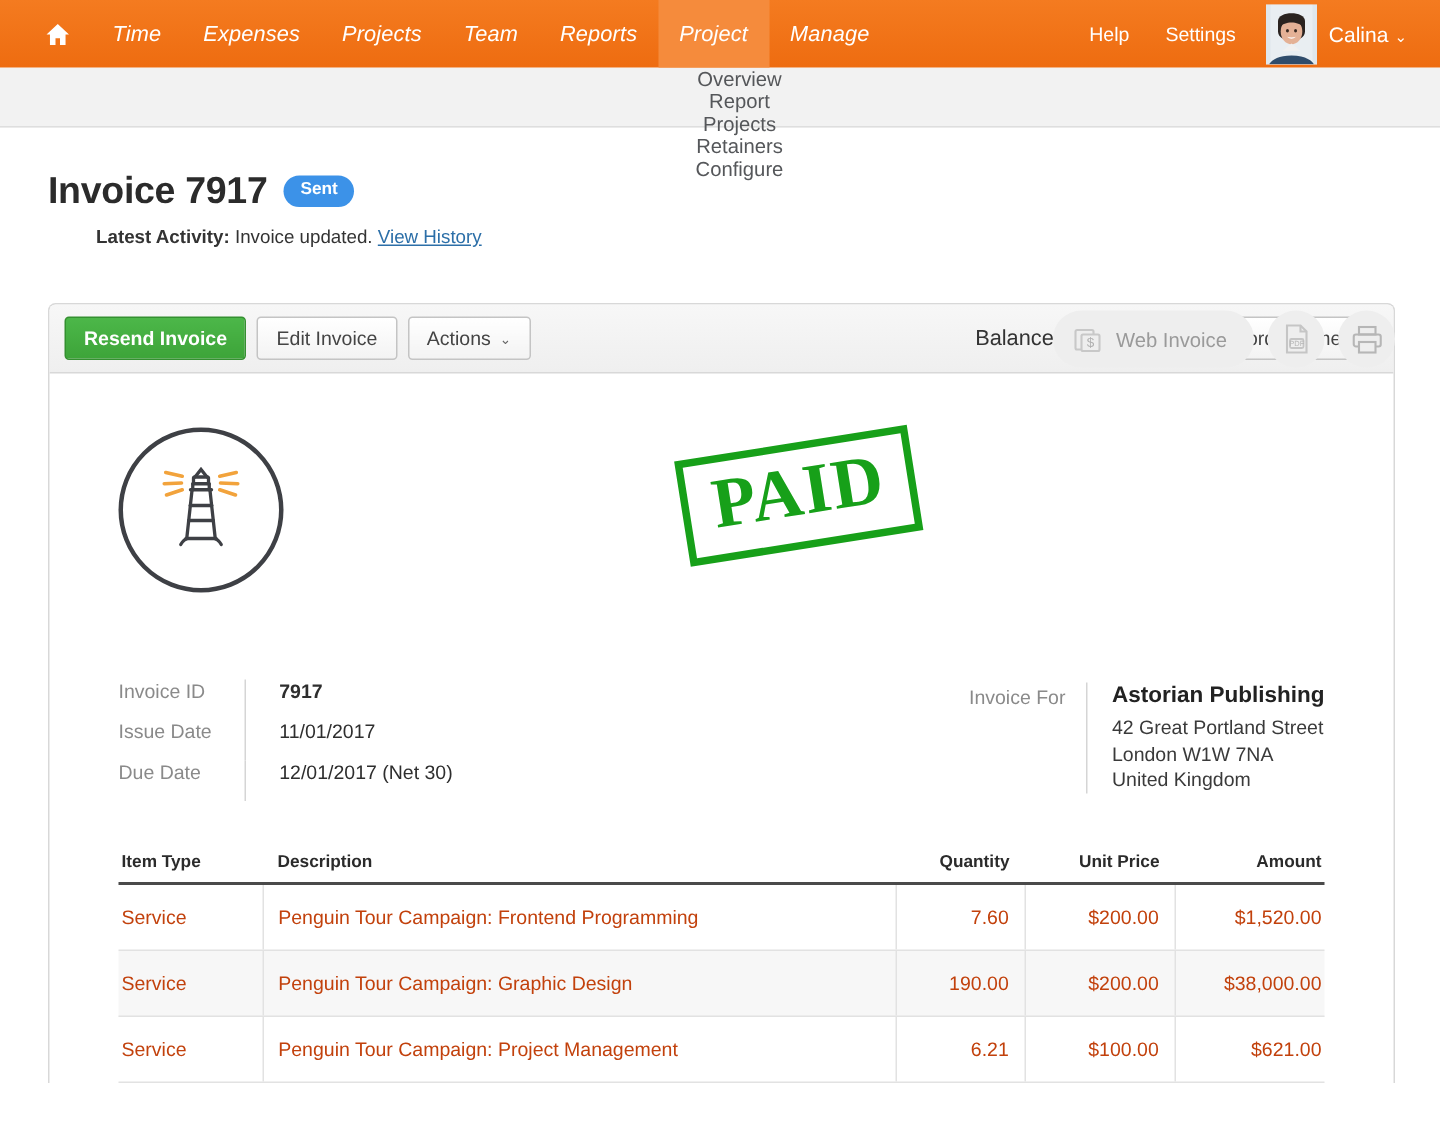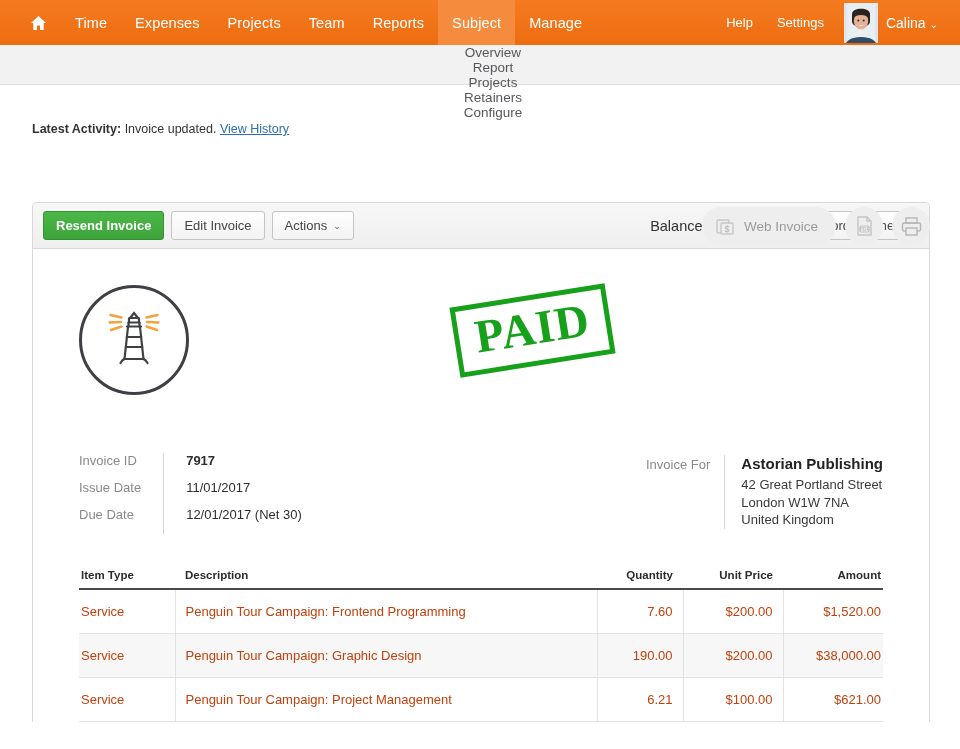--- a/index.html
+++ b/index.html
@@ -11,21 +11,21 @@
     overflow: hidden;
   }
 
   
   .topnav {
     height: 45px;
     background: linear-gradient(to bottom, #f47b20 0%, #ee6c10 100%);
     display: flex; align-items: stretch;
     position: relative;
   }
-  .nav-left { display: flex; align-items: stretch; }
+  .nav-left { display: flex; align-items: stretch; font-style: italic; }
   .nav-item {
     display: flex; align-items: center;
     padding: 0 14px;
     color: #ffffff;
     font-size: 14.5px;
     letter-spacing: .1px;
     white-space: nowrap;
   }
   .nav-item.home { padding: 0 14px 0 30px; }
   .nav-item.active { background: #f58b3c; }
@@ -82,21 +82,21 @@
     background: #3c92e8;
     color: #ffffff;
     font-size: 11.5px; font-weight: bold;
     border-radius: 11px;
     padding: 4px 11px 5px;
     line-height: 1;
   }
   .activity {
     margin-top: 9px; font-size: 12.5px; color: #333333;
   }
-  .activity b { font-weight: bold; }
+  .activity b { font-weight: bold; margin-left: 32px; }
   .activity a { color: #2c6fa8; text-decoration: underline; }
 
   .head-actions {
     position: absolute; right: 30px; top: 122px;
     display: flex; align-items: center; gap: 9px;
   }
   .pillbtn {
     height: 38px; border-radius: 19px;
     background: #eeeeee;
     display: flex; align-items: center;
@@ -254,21 +254,21 @@
     <div class="nav-item">
       <span>Projects</span>
     </div>
     <div class="nav-item">
       <span>Team</span>
     </div>
     <div class="nav-item">
       <span>Reports</span>
     </div>
     <div class="nav-item active">
-      <span>Subject</span>
+      <span>Project</span>
     </div>
     <div class="nav-item">
       <span>Manage</span>
     </div>
   </div>
   <div class="nav-right">
     <span class="nav-link">Help</span>
     <span class="nav-link">Settings</span>
     <div class="avatar">
       <svg width="34" height="40" viewBox="0 0 34 40">
@@ -292,20 +292,24 @@
 
 <div class="subnav">
   <span class="subnav-item">Overview</span>
   <span class="subnav-item">Report</span>
   <span class="subnav-item">Projects</span>
   <span class="subnav-item">Retainers</span>
   <span class="subnav-item">Configure</span>
 </div>
 
 <div class="pagehead">
+  <div class="title-row">
+    <span class="page-title">Invoice 7917</span>
+    <span class="badge">Sent</span>
+  </div>
   <div class="activity">
     <b>Latest Activity:</b>
     <span>Invoice updated.</span>
     <a href="#">View History</a>
   </div>
 
   <div class="head-actions">
     <div class="pillbtn">
       <svg width="19" height="19" viewBox="0 0 19 19">
         <rect x="1" y="3" width="12" height="13" rx="1" fill="none" stroke="#c8c8c8" stroke-width="1.4"></rect>

